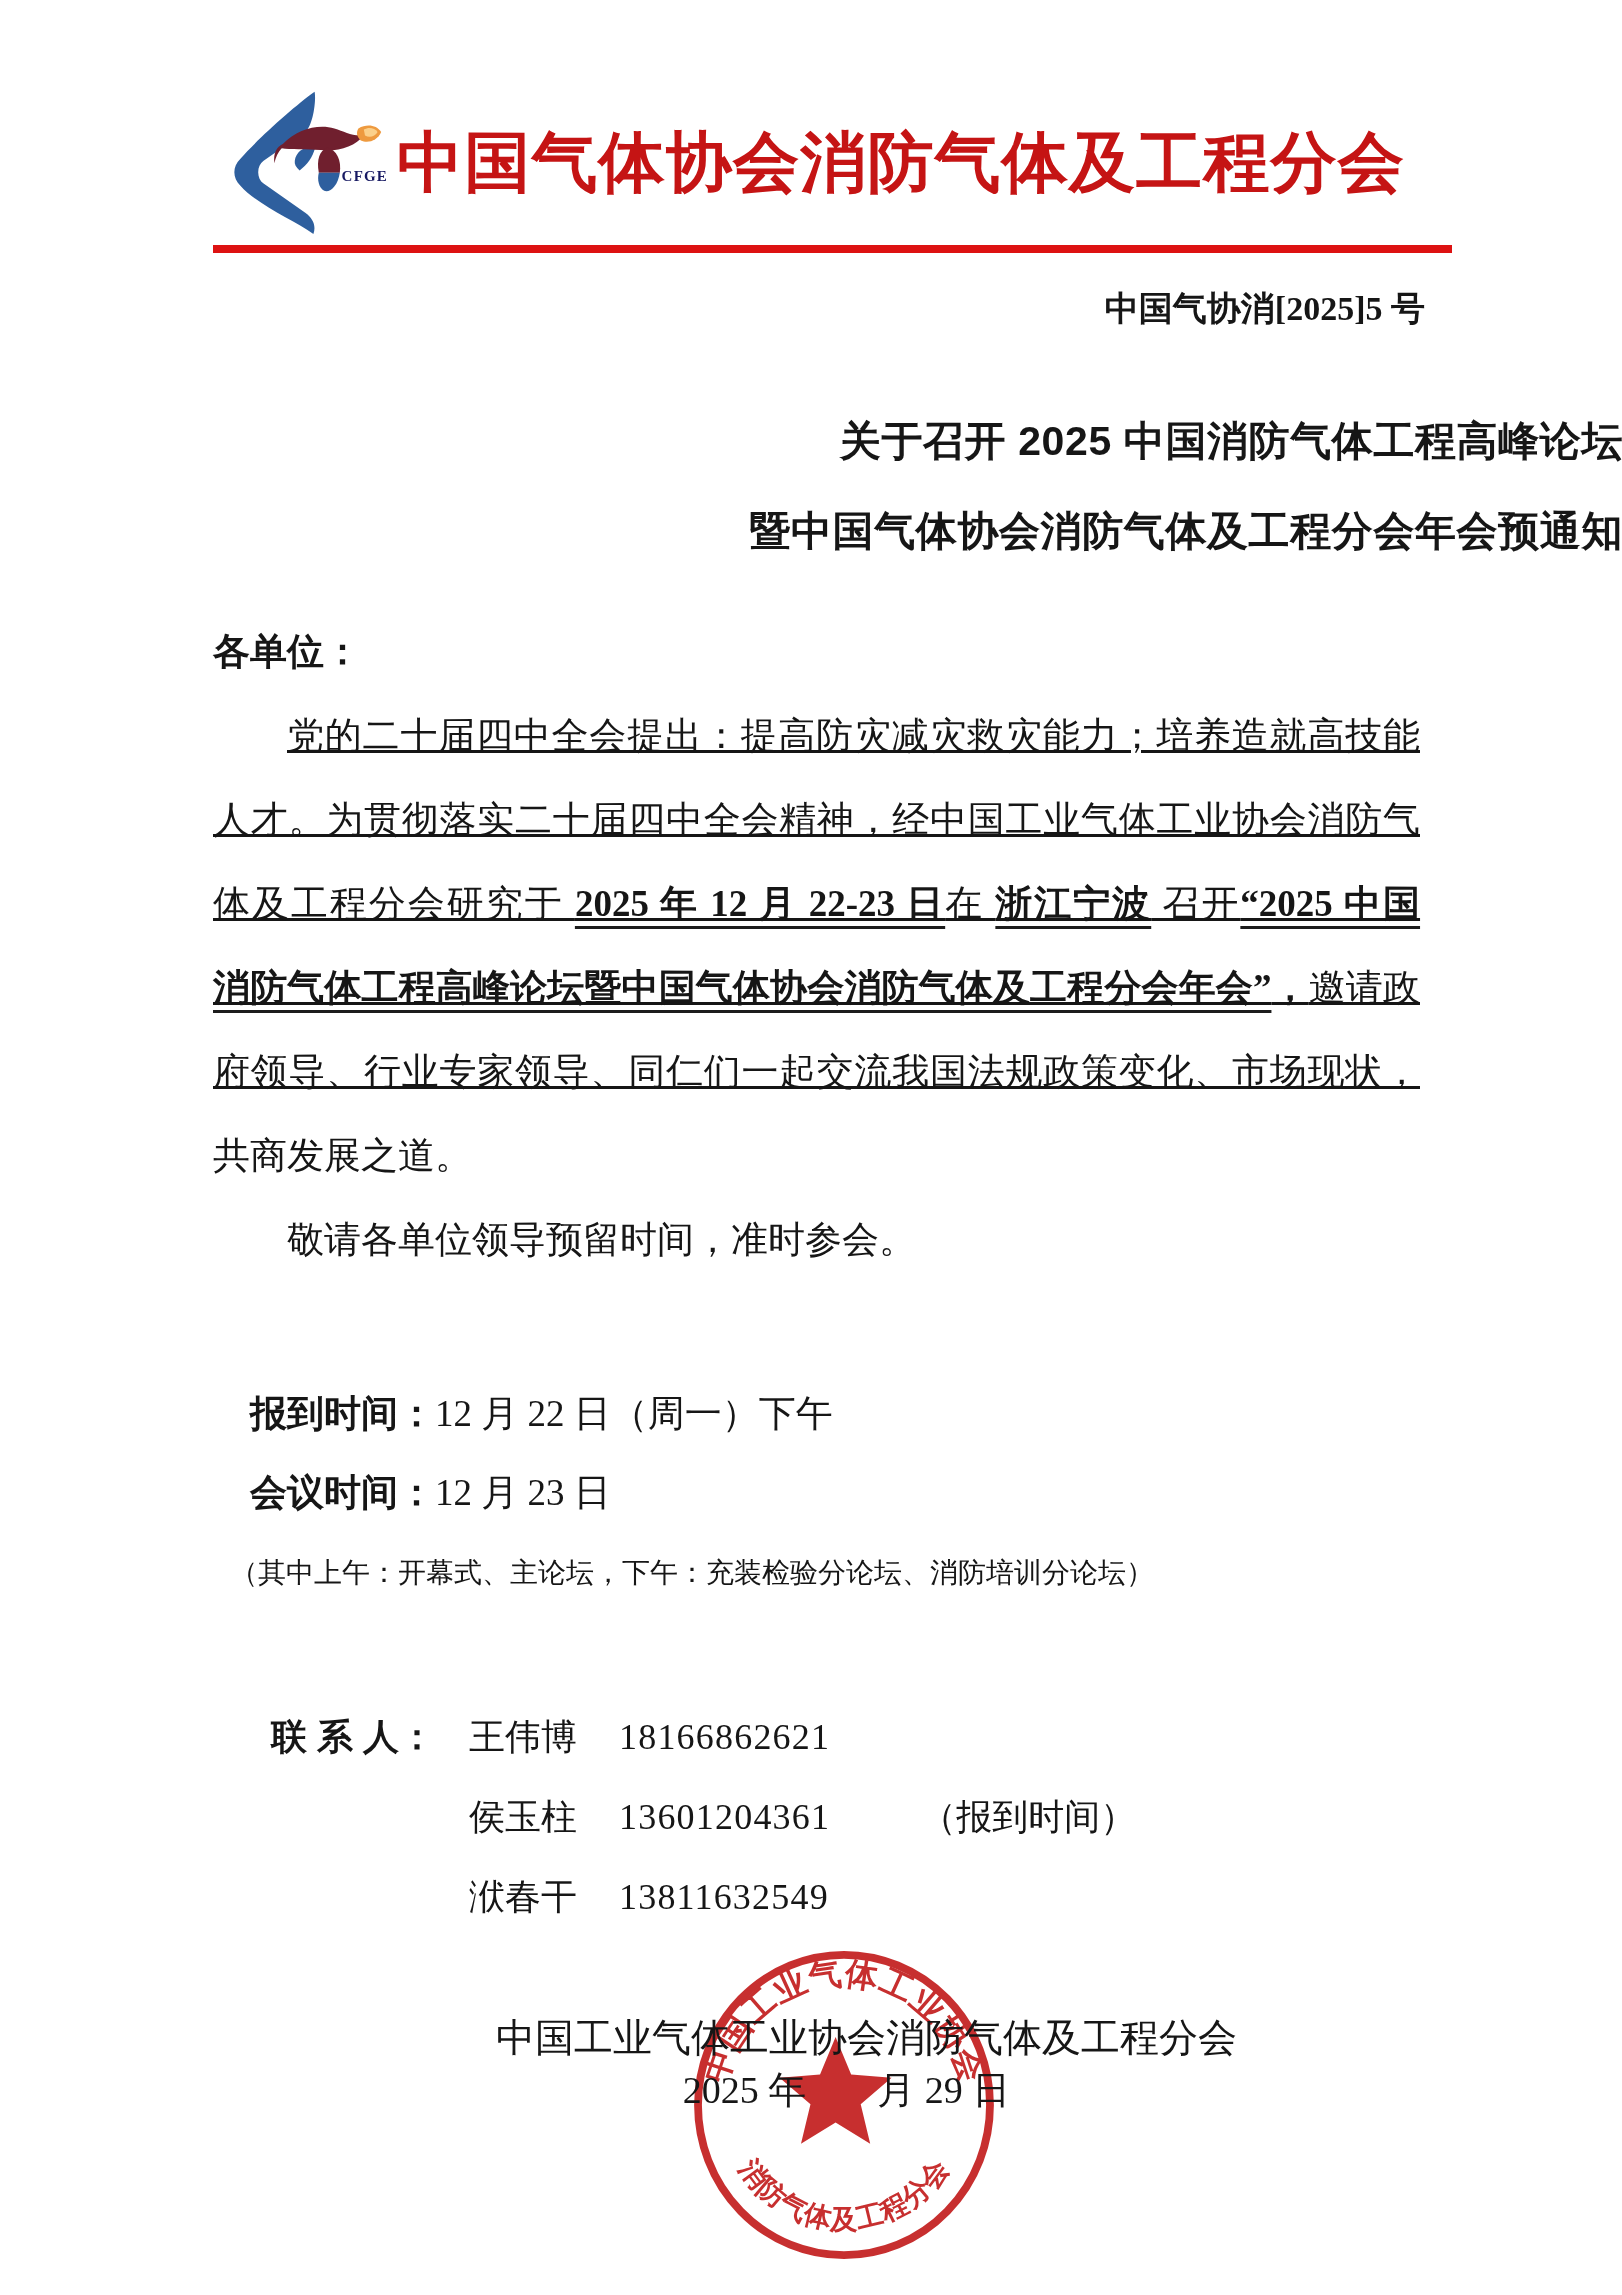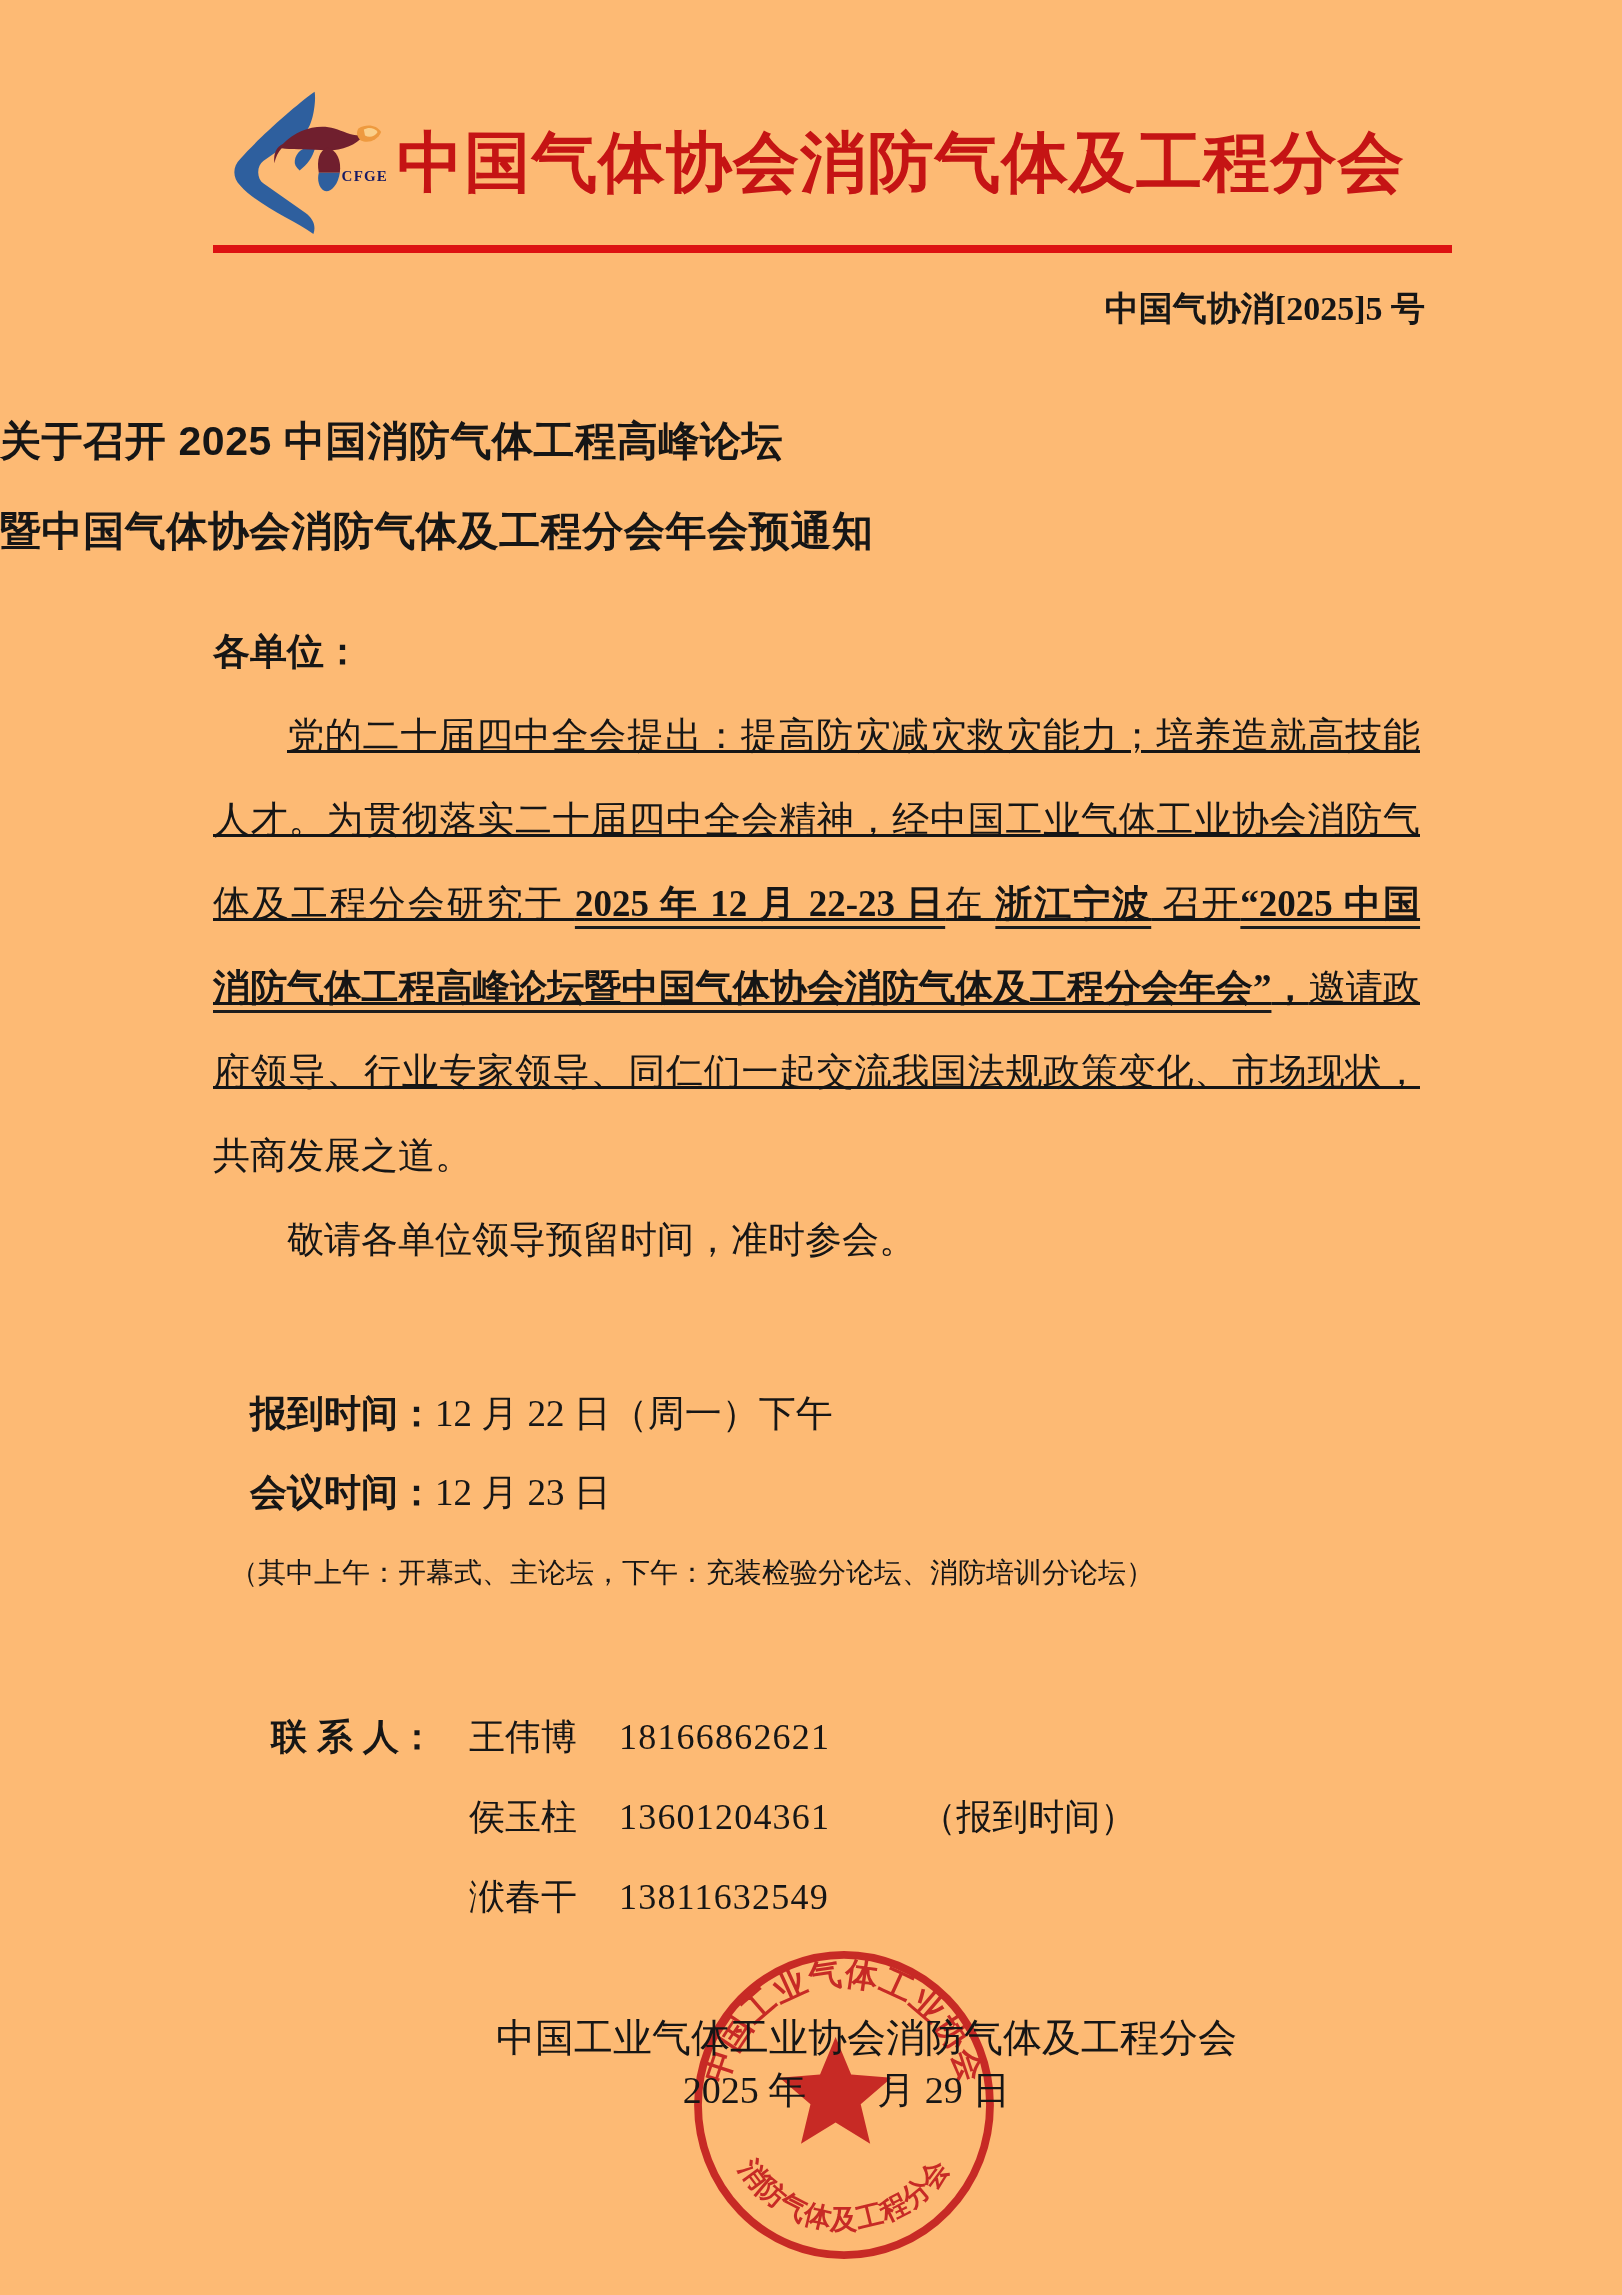--- a/index.html
+++ b/index.html
@@ -10,42 +10,42 @@
     --logo-maroon:#701f2e;
     --logo-navy:#181a63;
     --flame-orange:#ee9a3f;
     --flame-light:#fbd08a;
     --ink:#161616;
   }
   html,body{margin:0;padding:0;background:#e8e8e8;}
   .page{
     position:relative;
     width:1623px;height:2295px;
-    background:#fdba74;
+    background:#ffffff;
     overflow:hidden;
     font-family:"Liberation Serif","DejaVu Serif",serif;
     color:var(--ink);
   }
   
   .logo{position:absolute;left:224px;top:90px;width:168px;height:147px;}
   .org-title{
     position:absolute;left:397px;top:118px;
     font-family:"Liberation Sans","DejaVu Sans",sans-serif;
     font-size:66px;font-weight:800;letter-spacing:1.2px;
     color:var(--accent-red);white-space:nowrap;
   }
   .rule{position:absolute;left:213px;top:245px;width:1239px;height:7.8px;background:var(--rule-red);}
   .doc-no{
     position:absolute;right:198px;top:286px;
     font-size:34px;font-weight:700;white-space:nowrap;text-align:right;
   }
   
   .title{
     position:absolute;left:0;right:0;top:396px;
-    text-align:left;line-height:90px;
+    text-align:right;line-height:90px;
     font-family:"Liberation Sans","DejaVu Sans",sans-serif;
     font-size:41px;font-weight:800;letter-spacing:0.6px;
   }
   
   .body{
     position:absolute;left:213px;top:610px;width:1207px;
     font-size:37px;line-height:84px;
   }
   .salutation{font-family:"Liberation Sans","DejaVu Sans",sans-serif;font-weight:700;}
   .line{white-space:nowrap;}

